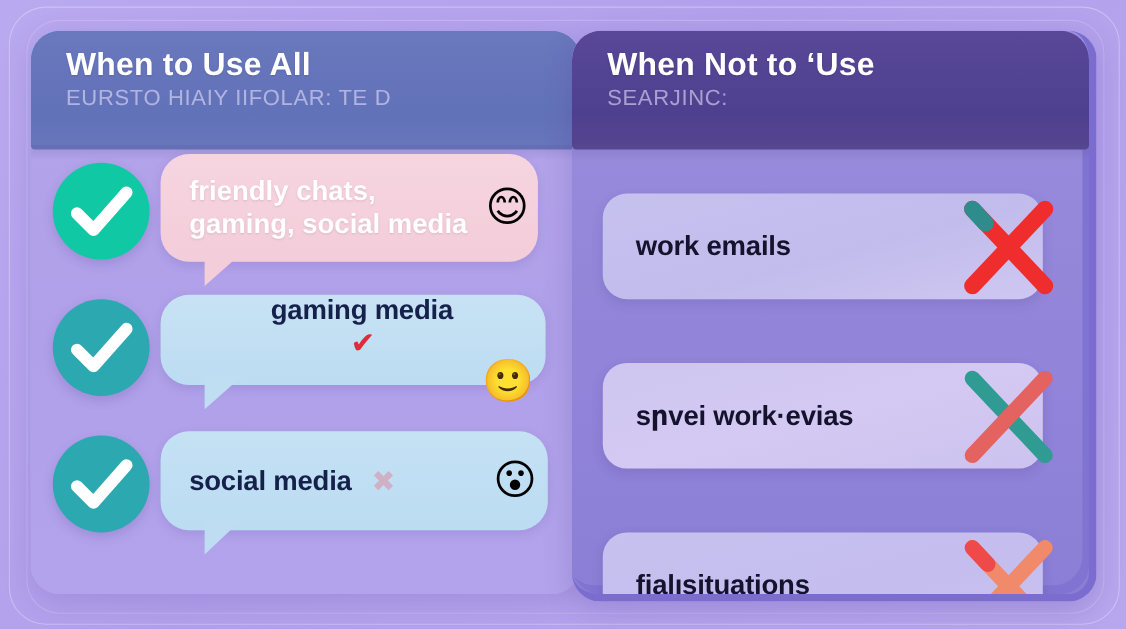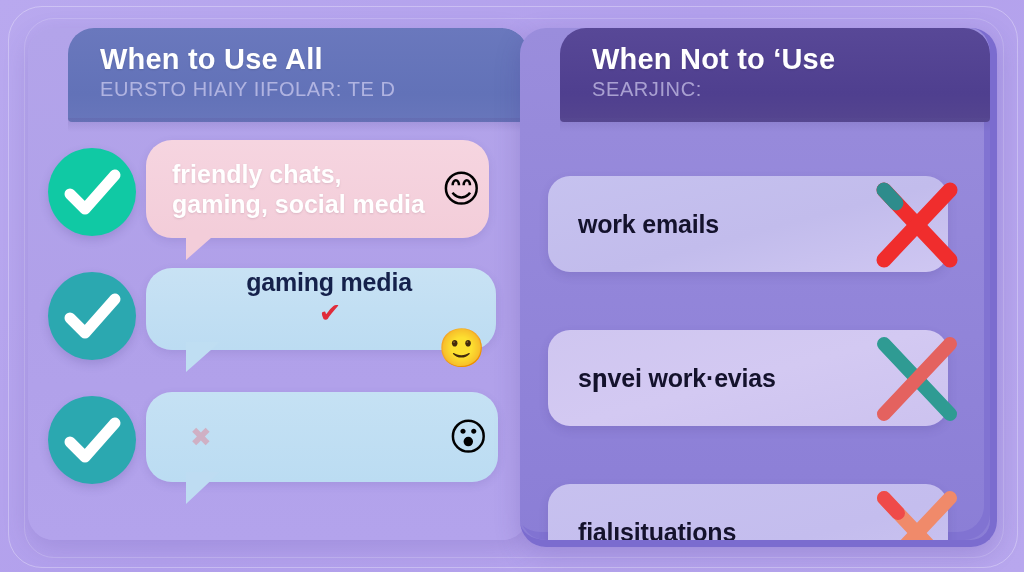--- a/index.html
+++ b/index.html
@@ -37,22 +37,22 @@
     border-bottom:7px solid #7b6ccf;
     border-right:7px solid #7b6ccf;
   }
   .panel-right .inner-frame{
     position:absolute;left:0;top:0;right:0;bottom:0;border-radius:26px;
     box-shadow:inset -6px -8px 0 0 #8173d2;pointer-events:none;
   }
 
   
   .hdr{
-    position:relative;height:94px;border-radius:26px 26px 4px 4px;
-    padding:16px 0 0 32px;box-sizing:border-box;margin-left:40px;
+    position:relative;height:108px;border-radius:26px 26px 4px 4px;
+    padding:16px 0 0 32px;box-sizing:border-box;
   }
   .hdr-left{background:linear-gradient(180deg,#6a78bd 0%,#6272b8 70%,#6876bb 100%);}
   .hdr-right{background:linear-gradient(180deg,#584897 0%,#4f3f8f 70%,#55458f 100%);}
   .hdr-title{
     font-size:29px;font-weight:bold;color:#ffffff;letter-spacing:.2px;
     line-height:1.1;margin:0 0 2px 0;white-space:nowrap;
     text-shadow:0 1px 2px rgba(0,0,0,.12);
   }
   .hdr-sub{
     font-size:20px;font-weight:normal;color:rgba(225,220,250,.62);
@@ -162,20 +162,21 @@
         </div>
       </div>
 
       <div class="row-l">
         <div class="check" style="background:#2ba8b0;">
           <svg width="88" height="88" viewBox="0 0 88 88" aria-hidden="true">
             <path d="M22 46 L37 61 L67 27" stroke="#ffffff" stroke-width="11" stroke-linecap="round" stroke-linejoin="round" fill="none"></path>
           </svg>
         </div>
         <div class="bubble b3">
+          <span class="b-text">social media</span>
           <span class="mark-faint">✖</span>
           <span class="emoji">😮</span>
           <span class="tail"></span>
         </div>
       </div>
 
     </div>
   </div>
 
   <div class="panel panel-right">

